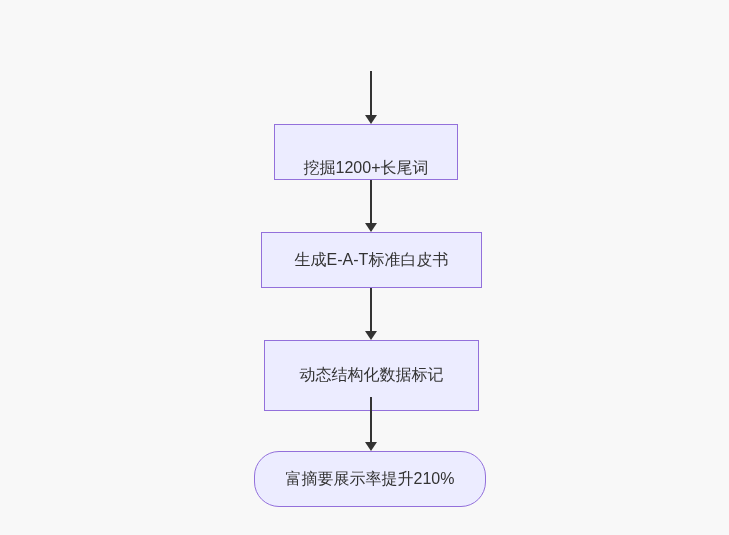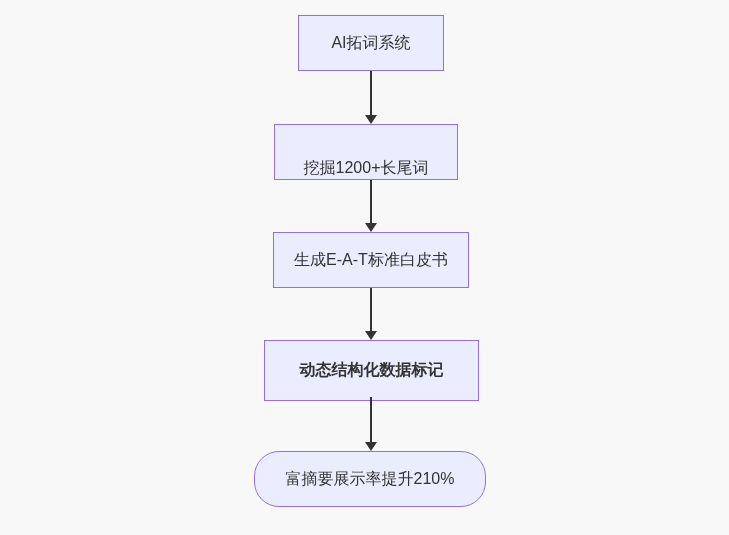--- a/index.html
+++ b/index.html
@@ -47,48 +47,45 @@
     border-right: 6px solid transparent;
     border-top: 9px solid #333333;
     margin-top: -1px;
   }
 </style>
 </head>
 <body>
 
 <div id="canvas">
 
-  <div class="flow-node" style="left:298px; top:15px; width:146px; height:56px;">
-    <span>AI拓词系统</span>
-  </div>
 
   <div class="edge" style="left:371px; top:71px; height:53px;">
     <div class="edge-line"></div>
     <div class="arrowhead"></div>
   </div>
 
   <div class="flow-node" style="left:274px; top:124px; width:184px; height:56px;align-items:flex-end;">
     <span>挖掘1200+长尾词</span>
   </div>
 
   <div class="edge" style="left:371px; top:180px; height:52px;">
     <div class="edge-line"></div>
     <div class="arrowhead"></div>
   </div>
 
-  <div class="flow-node" style="left:261px; top:232px; width:196px; height:56px;margin-left:12px;">
+  <div class="flow-node" style="left:261px; top:232px; width:221px; height:56px;">
     <span>生成E-A-T标准白皮书</span>
   </div>
 
   <div class="edge" style="left:371px; top:288px; height:52px;">
     <div class="edge-line"></div>
     <div class="arrowhead"></div>
   </div>
 
-  <div class="flow-node" style="left:264px; top:340px; width:215px; height:61px;font-weight:bold;">
+  <div class="flow-node" style="left:264px; top:340px; width:215px; height:71px;">
     <span>动态结构化数据标记</span>
   </div>
 
   <div class="edge" style="left:371px; top:397px; height:54px;">
     <div class="edge-line"></div>
     <div class="arrowhead"></div>
   </div>
 
   <div class="flow-node" style="left:254px; top:451px; width:232px; height:56px;border-radius:25px;">
     <span>富摘要展示率提升210%</span>

